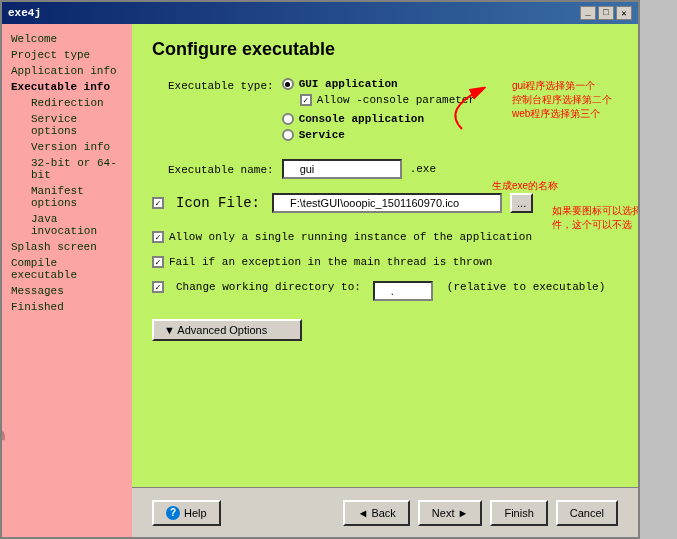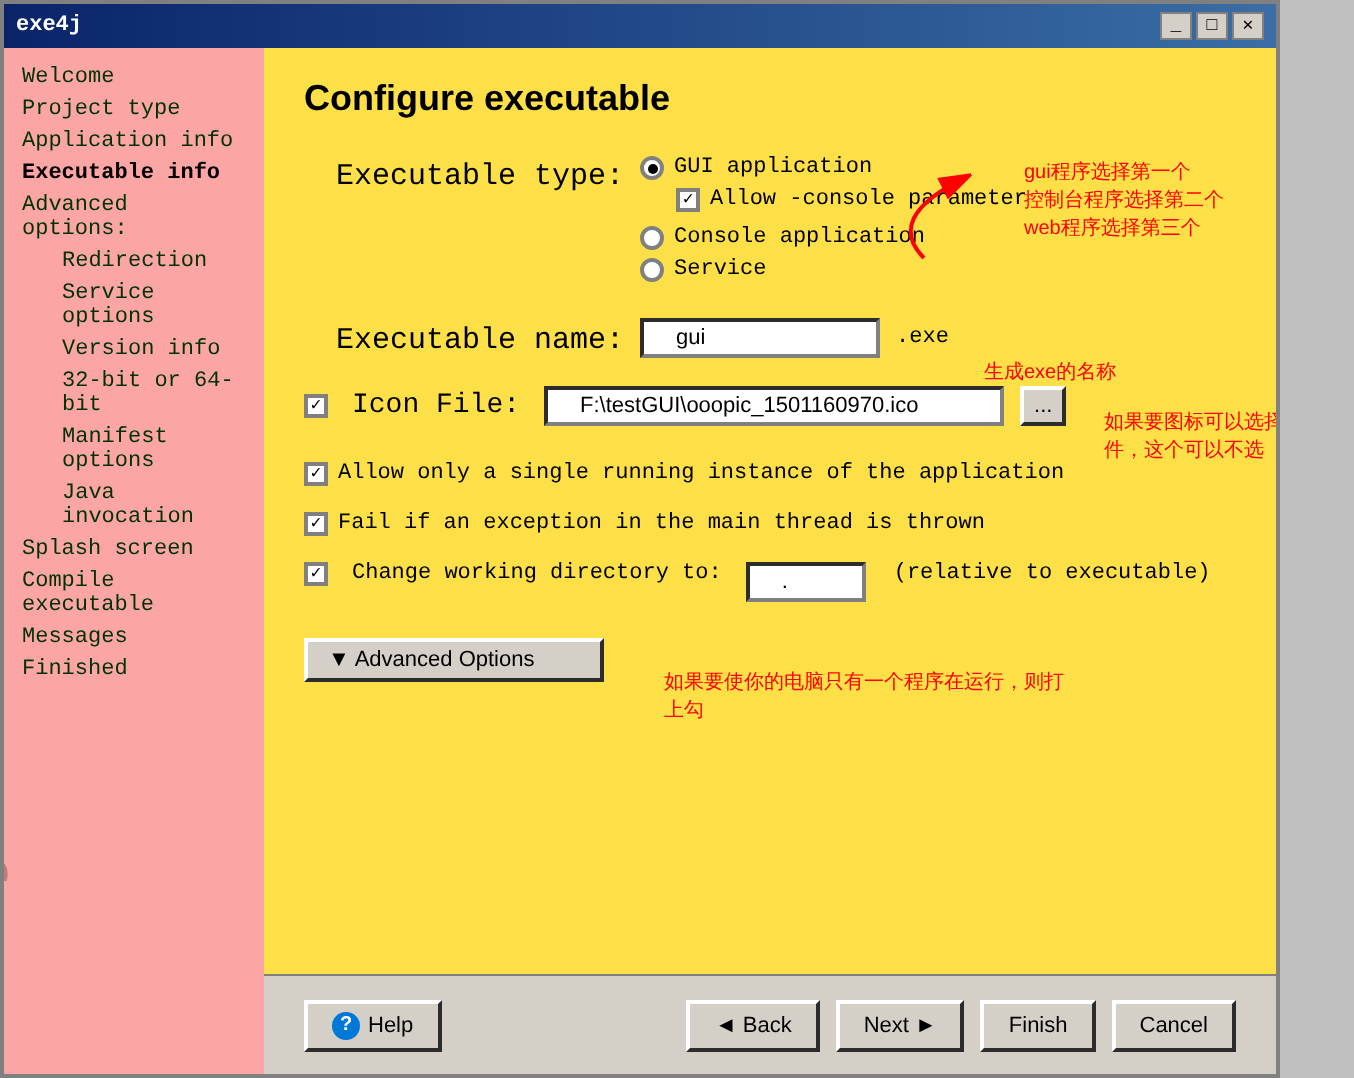--- a/index.html
+++ b/index.html
@@ -81,55 +81,56 @@
       font-size: 28px;
       font-weight: bold;
       color: rgba(0,0,0,0.25);
       font-style: italic;
       transform: rotate(-90deg);
       transform-origin: left bottom;
       white-space: nowrap;
     }
     .main-panel {
       flex: 1;
-      background: #fde047;
+      background: #bef264;
       padding: 15px 20px;
       display: flex;
       flex-direction: column;
       gap: 10px;
     }
     .page-title {
       font-size: 18px;
       font-family: Arial, sans-serif;
       font-weight: bold;
       color: #000;
       margin-bottom: 8px;
     }
     .form-row {
       display: flex;
       align-items: flex-start;
       gap: 8px;
       margin-bottom: 4px;
     }
     .label {
-      font-size: 15px;
+      font-size: 11px;
       min-width: 100px;
       padding-top: 2px;
       padding-left: 16px;
     }
     .radio-group {
       display: flex;
       flex-direction: column;
       gap: 4px;
     }
     .radio-row {
       display: flex;
       align-items: center;
       gap: 5px;
       font-size: 11px;
+      font-weight: bold;
     }
     .radio-btn {
       width: 12px;
       height: 12px;
       border-radius: 50%;
       border: 2px solid #808080;
       background: white;
       display: flex;
       align-items: center;
       justify-content: center;
@@ -261,21 +262,20 @@
     </div>
   </div>
 
   <div class="content-area">
 
     <div class="sidebar">
       <div class="sidebar-item">Welcome</div>
       <div class="sidebar-item">Project type</div>
       <div class="sidebar-item">Application info</div>
       <div class="sidebar-item active">Executable info</div>
-      <div class="sidebar-item">Advanced options:</div>
       <div class="sidebar-item indent">Redirection</div>
       <div class="sidebar-item indent">Service options</div>
       <div class="sidebar-item indent">Version info</div>
       <div class="sidebar-item indent">32-bit or 64-bit</div>
       <div class="sidebar-item indent">Manifest options</div>
       <div class="sidebar-item indent">Java invocation</div>
       <div class="sidebar-item">Splash screen</div>
       <div class="sidebar-item">Compile executable</div>
       <div class="sidebar-item">Messages</div>
       <div class="sidebar-item">Finished</div>
@@ -355,23 +355,20 @@
         </div>
 
         <div style="position:absolute; top:155px; left:360px; pointer-events:none;">
           <span style="color:red; font-size:10px; white-space:nowrap; font-family:SimSun,'宋体',sans-serif;">生成exe的名称</span>
         </div>
 
         <div style="position:absolute; top:180px; left:420px; pointer-events:none;">
           <span style="color:red; font-size:10px; white-space:nowrap; font-family:SimSun,'宋体',sans-serif;">如果要图标可以选择ico文<br>件，这个可以不选</span>
         </div>
 
-        <div style="position:absolute; top:310px; left:200px; pointer-events:none;">
-          <span style="color:red; font-size:10px; font-family:SimSun,'宋体',sans-serif;">如果要使你的电脑只有一个程序在运行，则打<br>上勾</span>
-        </div>
       </div>
 
       <div class="footer">
         <div class="footer-left">
           <button class="footer-btn help-btn">
             <span class="help-icon">?</span>
             <span>Help</span>
           </button>
         </div>
         <div class="footer-right">

